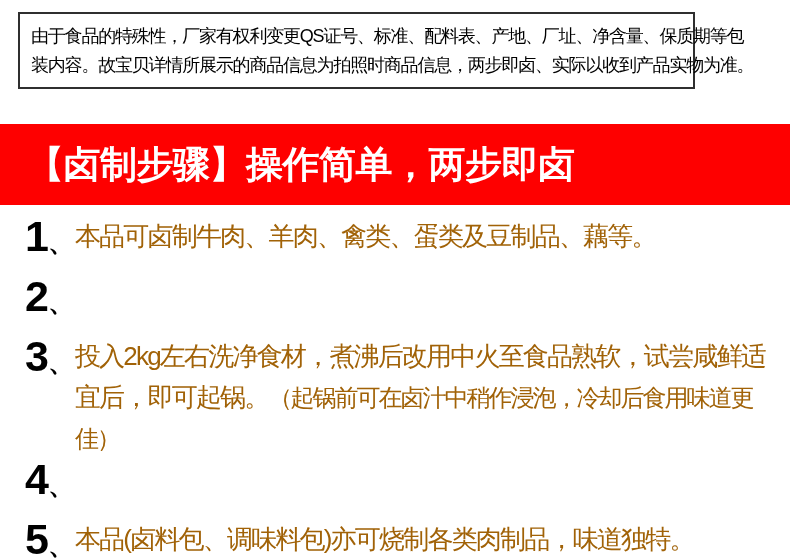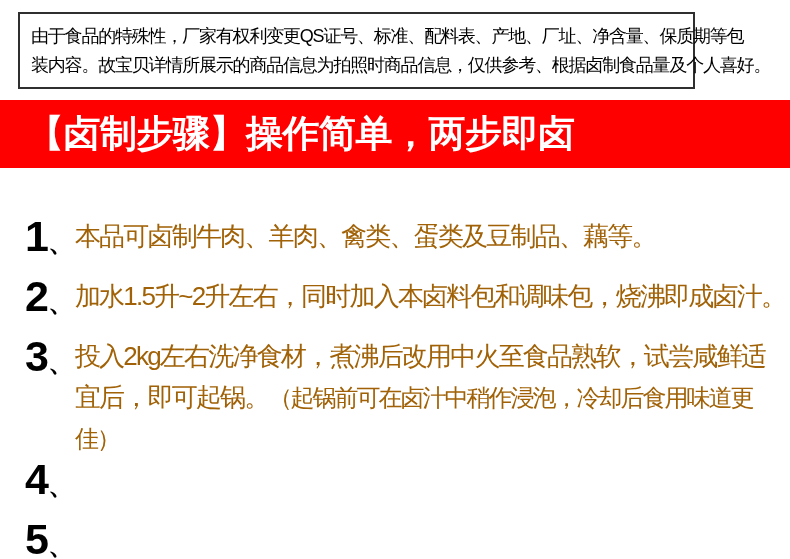--- a/index.html
+++ b/index.html
@@ -24,22 +24,22 @@
   .disclaimer-line {
     font-size:18px;
     line-height:29px;
     letter-spacing:-1.2px;
     white-space:nowrap;
     color:#000;
   }
 
   
   .banner {
-    position:absolute; left:0; top:100px;
-    width:790px; height:68px;
+    position:absolute; left:0; top:124px;
+    width:790px; height:81px;
     background:#fe0000;
     display:flex; align-items:center;
   }
   .banner-title {
     color:#ffffff;
     font-size:37px;
     font-weight:bold;
     padding-left:27px;
     letter-spacing:-0.5px;
     white-space:nowrap;
@@ -83,47 +83,47 @@
     letter-spacing:-2px;
   }
 </style>
 </head>
 <body>
 
 <div class="page">
 
   <div class="disclaimer-box">
     <div class="disclaimer-line">由于食品的特殊性，厂家有权利变更QS证号、标准、配料表、产地、厂址、净含量、保质期等包</div>
-    <div class="disclaimer-line">装内容。故宝贝详情所展示的商品信息为拍照时商品信息，仅供参考、根据卤制食品量及个人喜好。</div>
+    <div class="disclaimer-line">装内容。故宝贝详情所展示的商品信息为拍照时商品信息，两步即卤、实际以收到产品实物为准。</div>
   </div>
 
   <div class="banner">
     <div class="banner-title">【卤制步骤】操作简单，两步即卤</div>
   </div>
 
   <div class="steps">
 
     <div class="step">
       <span class="step-head"><span class="step-num">1</span><span class="step-sep">、</span></span>
       <div class="step-text nowrap">本品可卤制牛肉、羊肉、禽类、蛋类及豆制品、藕等。</div>
     </div>
 
     <div class="step">
       <span class="step-head"><span class="step-num">2</span><span class="step-sep">、</span></span>
-      <div class="step-text nowrap">加水1.5升~2升左右，同时加入本卤料包和调味包，烧沸即成卤汁。</div>
     </div>
 
     <div class="step two-line">
       <span class="step-head"><span class="step-num">3</span><span class="step-sep">、</span></span>
       <div class="step-text"><span>投入2kg左右洗净食材，煮沸后改用中火至食品熟软，试尝咸鲜适宜后，即可起锅。</span><span class="step-note">（起锅前可在卤汁中稍作浸泡，冷却后食用味道更佳）</span></div>
     </div>
 
     <div class="step">
       <span class="step-head"><span class="step-num">4</span><span class="step-sep">、</span></span>
     </div>
 
     <div class="step">
       <span class="step-head"><span class="step-num">5</span><span class="step-sep">、</span></span>
+      <div class="step-text nowrap">本品(卤料包、调味料包)亦可烧制各类肉制品，味道独特。</div>
     </div>
 
   </div>
 
 </div>
 
 </body></html>

